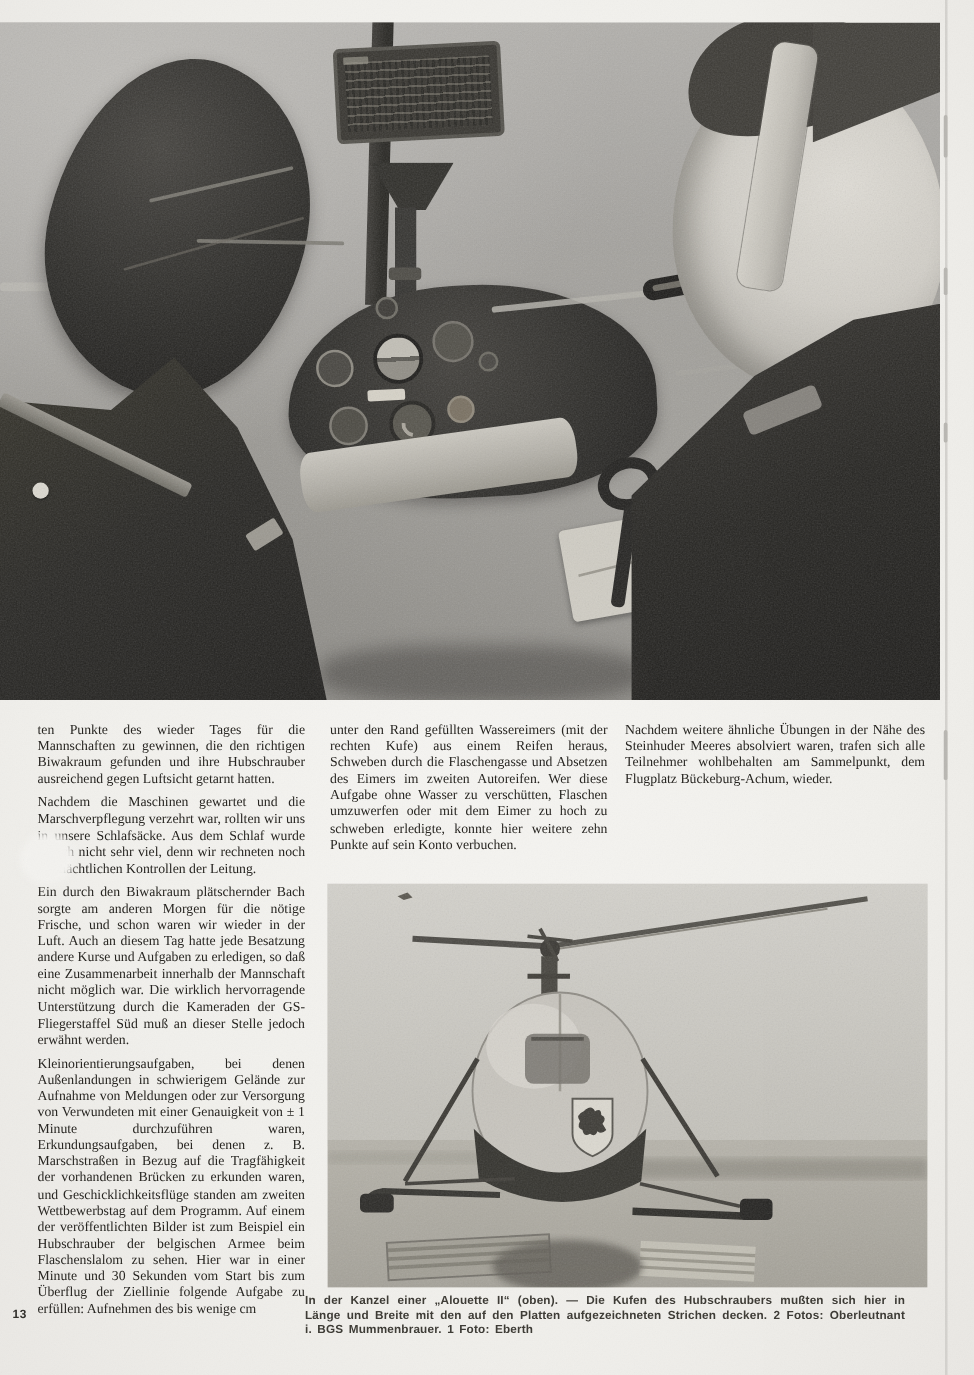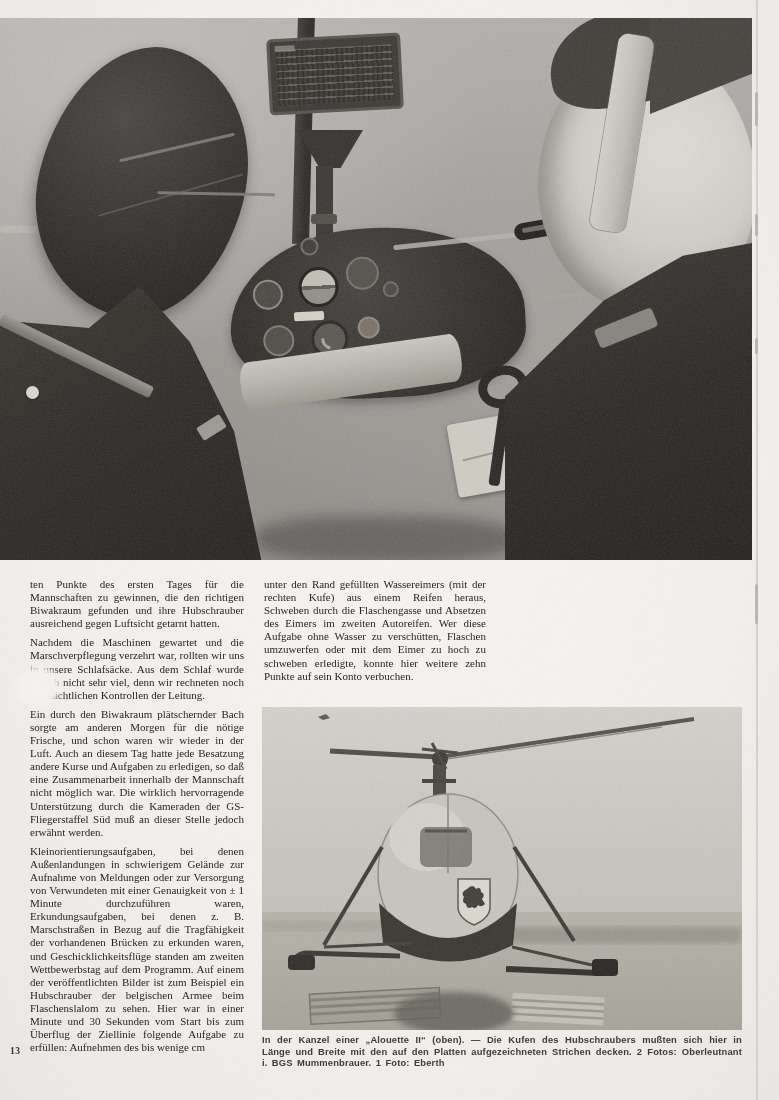--- a/index.html
+++ b/index.html
@@ -119,27 +119,27 @@
   .col1{left:30px;width:214px;}
   .col2{left:264px;width:222px;}
   .col3{left:500px;width:240px;}
   .scan-blotch{left:16px;top:666px;width:44px;height:42px;background:#f3f2ef;border-radius:50%;filter:blur(3px);}
 
   
   .photo-bottom{left:262px;top:707px;width:480px;height:323px;overflow:hidden;background:#cac8c2;}
 
   
   .caption{
-    left:262px;top:1034px;width:480px;
+    left:244px;top:1034px;width:480px;
     font-family:"Liberation Sans", sans-serif;font-weight:700;
     font-size:9.4px;line-height:11.7px;color:#3b3933;
     text-align:justify;letter-spacing:.15px;word-spacing:1.6px;
   }
   .folio{
-    left:10px;top:1046px;font-family:Liberation Serif, serif;
+    left:10px;top:1046px;font-family:Liberation Sans, sans-serif;
     font-weight:700;font-size:9.5px;color:#2e2c28;letter-spacing:.5px;
   }
 
   
   .edge-line{left:756px;top:0;width:2px;height:1100px;background:#d4d2ce;}
   .edge-dash{left:755px;width:3px;background:#b9b7b2;border-radius:2px;}
   .d1{top:92px;height:34px;}
   .d2{top:214px;height:22px;}
   .d3{top:338px;height:16px;}
   .d4{top:584px;height:40px;}
@@ -209,32 +209,33 @@
     <svg class="grain" width="752" height="542">
       <filter id="grainA">
           <feTurbulence type="fractalNoise" baseFrequency="0.85" numOctaves="2" stitchTiles="stitch"></feTurbulence>
           <feColorMatrix type="saturate" values="0"></feColorMatrix>
         </filter>
       <rect width="752" height="542" filter="url(#grainA)" opacity="0.16"></rect>
     </svg>
   </div>
 
   <div class="col col1">
-    <p>ten Punkte des ersten Tages für die Mannschaften zu gewinnen, die den richtigen Biwakraum gefunden und ihre Hubschrauber ausreichend gegen Luftsicht getarnt hatten.</p>
+    <p>ten Punkte des wieder Tages für die Mannschaften zu gewinnen, die den richtigen Biwakraum gefunden und ihre Hubschrauber ausreichend gegen Luftsicht getarnt hatten.</p>
     <p>Nachdem die Maschinen gewartet und die Marschverpflegung verzehrt war, rollten wir uns in unsere Schlafsäcke. Aus dem Schlaf wurde jedoch nicht sehr viel, denn wir rechneten noch mit nächtlichen Kontrollen der Leitung.</p>
     <p>Ein durch den Biwakraum plätschernder Bach sorgte am anderen Morgen für die nötige Frische, und schon waren wir wieder in der Luft. Auch an diesem Tag hatte jede Besatzung andere Kurse und Aufgaben zu erledigen, so daß eine Zusammenarbeit innerhalb der Mannschaft nicht möglich war. Die wirklich hervorragende Unterstützung durch die Kameraden der GS-Fliegerstaffel Süd muß an dieser Stelle jedoch erwähnt werden.</p>
     <p>Kleinorientierungsaufgaben, bei denen Außenlandungen in schwierigem Gelände zur Aufnahme von Meldungen oder zur Versorgung von Verwundeten mit einer Genauigkeit von ± 1 Minute durchzuführen waren, Erkundungsaufgaben, bei denen z. B. Marschstraßen in Bezug auf die Tragfähigkeit der vorhandenen Brücken zu erkunden waren, und Geschicklichkeitsflüge standen am zweiten Wettbewerbstag auf dem Programm. Auf einem der veröffentlichten Bilder ist zum Beispiel ein Hubschrauber der belgischen Armee beim Flaschenslalom zu sehen. Hier war in einer Minute und 30 Sekunden vom Start bis zum Überflug der Ziellinie folgende Aufgabe zu erfüllen: Aufnehmen des bis wenige cm</p>
   </div>
   <div class="scan-blotch"></div>
 
   <div class="col col2">
     <p>unter den Rand gefüllten Wassereimers (mit der rechten Kufe) aus einem Reifen heraus, Schweben durch die Flaschengasse und Absetzen des Eimers im zweiten Autoreifen. Wer diese Aufgabe ohne Wasser zu verschütten, Flaschen umzuwerfen oder mit dem Eimer zu hoch zu schweben erledigte, konnte hier weitere zehn Punkte auf sein Konto verbuchen.</p>
   </div>
 
   <div class="col col3">
+    <p>Nachdem weitere ähnliche Übungen in der Nähe des Steinhuder Meeres absolviert waren, trafen sich alle Teilnehmer wohlbehalten am Sammelpunkt, dem Flugplatz Bückeburg-Achum, wieder.</p>
   </div>
 
   <div class="photo-bottom">
     <svg width="480" height="323" viewBox="0 0 480 323">
       <defs>
         <linearGradient id="sky" x1="0" y1="0" x2="0" y2="1">
           <stop offset="0" stop-color="#d4d2cc"></stop>
             <stop offset="1" stop-color="#c3c1ba"></stop>
         </linearGradient>
         <linearGradient id="gnd" x1="0" y1="0" x2="0" y2="1">

